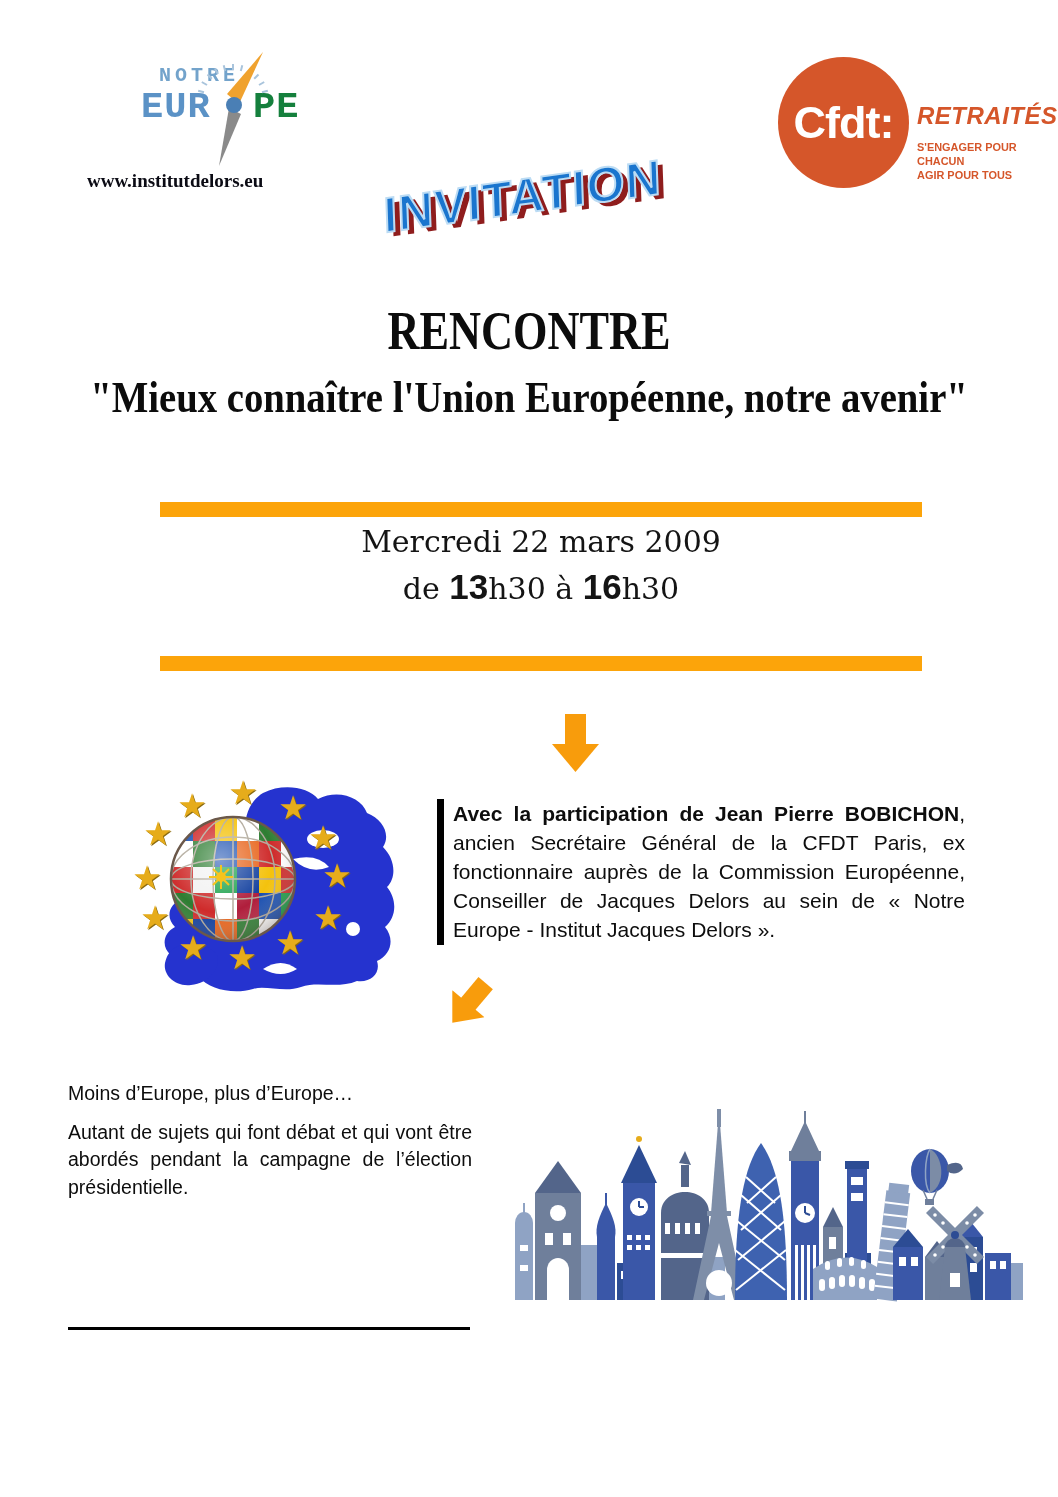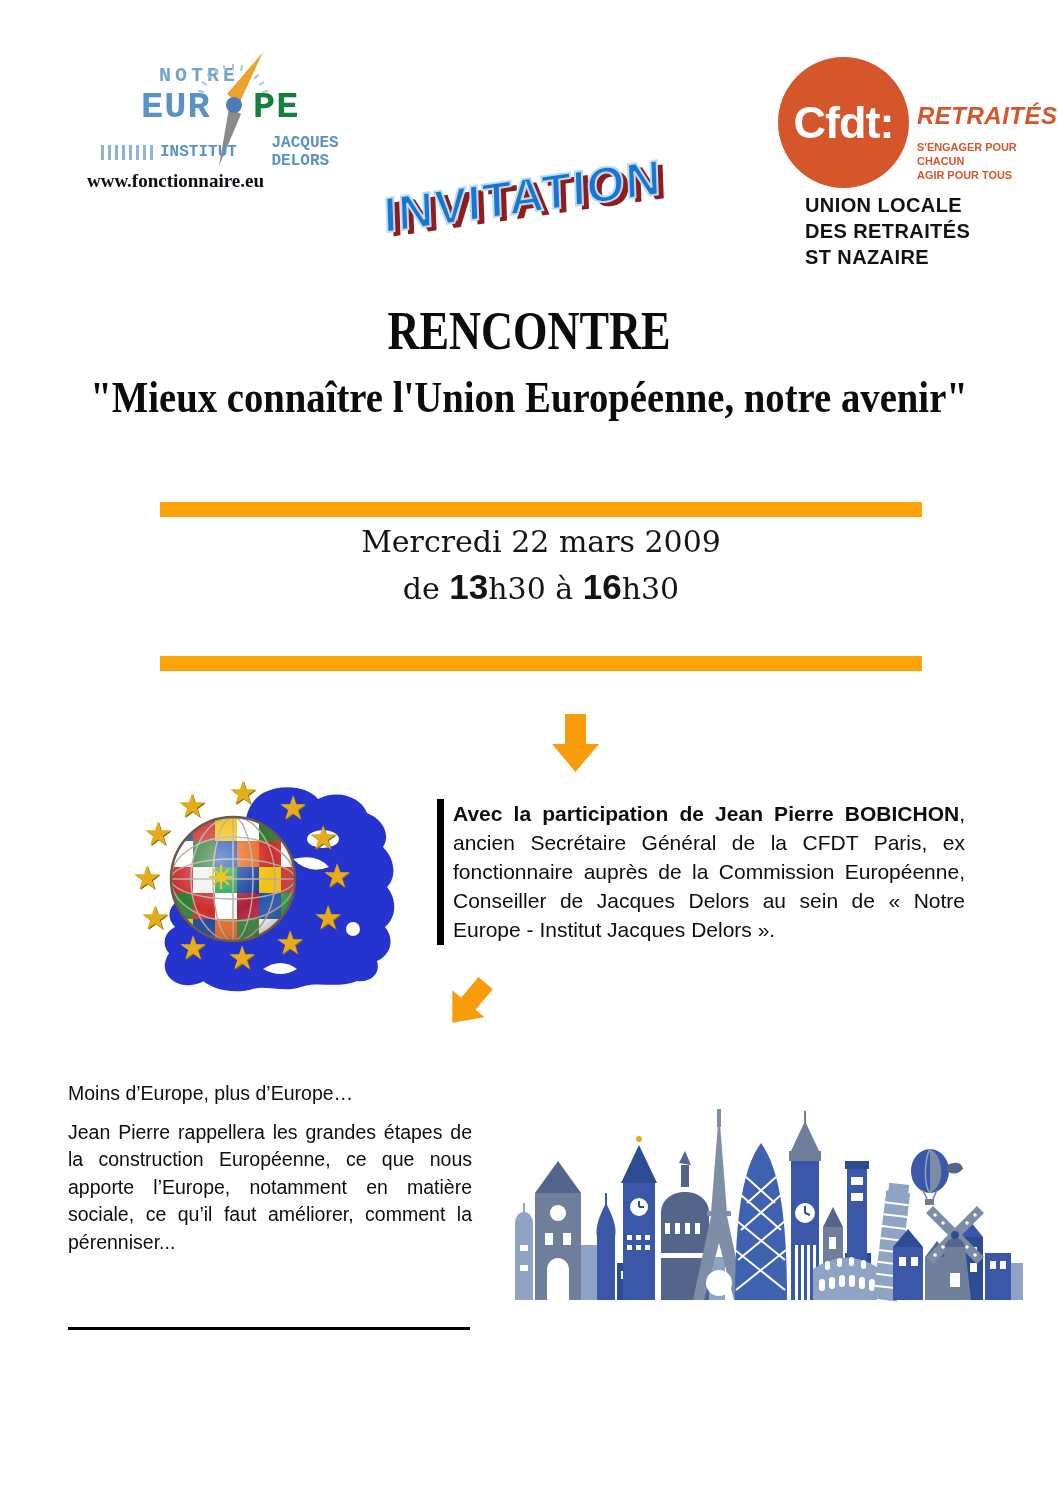--- a/index.html
+++ b/index.html
@@ -103,44 +103,33 @@
       <line x1="43.8" y1="33" x2="45.3" y2="27.2"></line>
         <line x1="51" y1="36" x2="54" y2="30.8"></line>
       <line x1="57.2" y1="40.8" x2="61.5" y2="36.5"></line>
         <line x1="62" y1="47" x2="67.2" y2="44"></line>
       <line x1="65" y1="54.2" x2="70.8" y2="52.7"></line>
     </g>
     <polygon points="66,14 30,56 42,66" fill="#F0A22E"></polygon>
     <polygon points="32,70 22,128 44,76" fill="#8A8A8A"></polygon>
     <circle cx="37" cy="67" r="8" fill="#4A7FB5"></circle>
   </svg>
-  <div class="ne-row3">
-    <span class="ne-bars"></span>
-    <span>INSTITUT</span>
-    <span class="ne-gap"></span>
-    <span>JACQUES DELORS</span>
-  </div>
 </div>
-<div class="abs ne-web">www.fonctionnaire.eu</div>
+<div class="abs ne-web">www.institutdelors.eu</div>
 
 <div class="abs invitation">INVITATION</div>
 
 <div class="abs cfdt">
   <div class="cfdt-circle">
     <span class="cfdt-logo-text">Cfdt:</span>
   </div>
   <div class="cfdt-brand">RETRAITÉS</div>
   <div class="cfdt-tag">
     <div>S'ENGAGER POUR CHACUN</div>
     <div>AGIR POUR TOUS</div>
-  </div>
-  <div class="cfdt-union">
-    <div>UNION LOCALE</div>
-    <div>DES RETRAITÉS</div>
-    <div>ST NAZAIRE</div>
   </div>
 </div>
 
 <div class="abs title-main">RENCONTRE</div>
 <div class="abs title-sub">"Mieux connaître l'Union Européenne, notre avenir"</div>
 
 <div class="abs bar bar1"></div>
 <div class="abs event">
   <p class="event-l1">Mercredi 22 mars 2009</p>
   <p class="event-l3"><span>de </span><span class="event-bignum">13</span><span>h30 à </span><span class="event-bignum">16</span><span>h30</span></p>
@@ -248,21 +237,21 @@
 <div class="abs part-border"></div>
 <div class="abs part-text"><b>Avec la participation de Jean Pierre BOBICHON</b><span>, ancien Secrétaire Général de la CFDT Paris, ex fonctionnaire auprès de la Commission Européenne, Conseiller de Jacques Delors au sein de « Notre Europe - Institut Jacques Delors ».</span></div>
 
 <svg class="abs arrow-diag" viewBox="0 0 47 58">
   <rect x="13" y="0" width="21" height="32" fill="#F89C0C"></rect>
   <polygon points="0,30 47,30 23.5,58" fill="#F89C0C"></polygon>
 </svg>
 
 <div class="abs copy">
   <p class="first">Moins d’Europe, plus d’Europe…</p>
-  <p>Jean Pierre rappellera les grandes étapes de la construction Européenne, ce que nous apporte l’Europe, notamment en matière sociale, ce qu’il faut améliorer, comment la pérenniser...</p>
+  <p>Autant de sujets qui font débat et qui vont être abordés pendant la campagne de l’élection présidentielle.</p>
 </div>
 <div class="abs copy-rule"></div>
 
 <svg class="abs skyline" viewBox="0 0 530 215">
 
   <rect x="20" y="128" width="18" height="77" fill="#8FA3C4"></rect>
   <path d="M20,128 a9,11 0 0 1 18,0 z" fill="#8FA3C4"></path>
   <rect x="28" y="108" width="2" height="12" fill="#8FA3C4"></rect>
   <rect x="25" y="150" width="8" height="6" fill="#fff"></rect>
     <rect x="25" y="170" width="8" height="6" fill="#fff"></rect>

